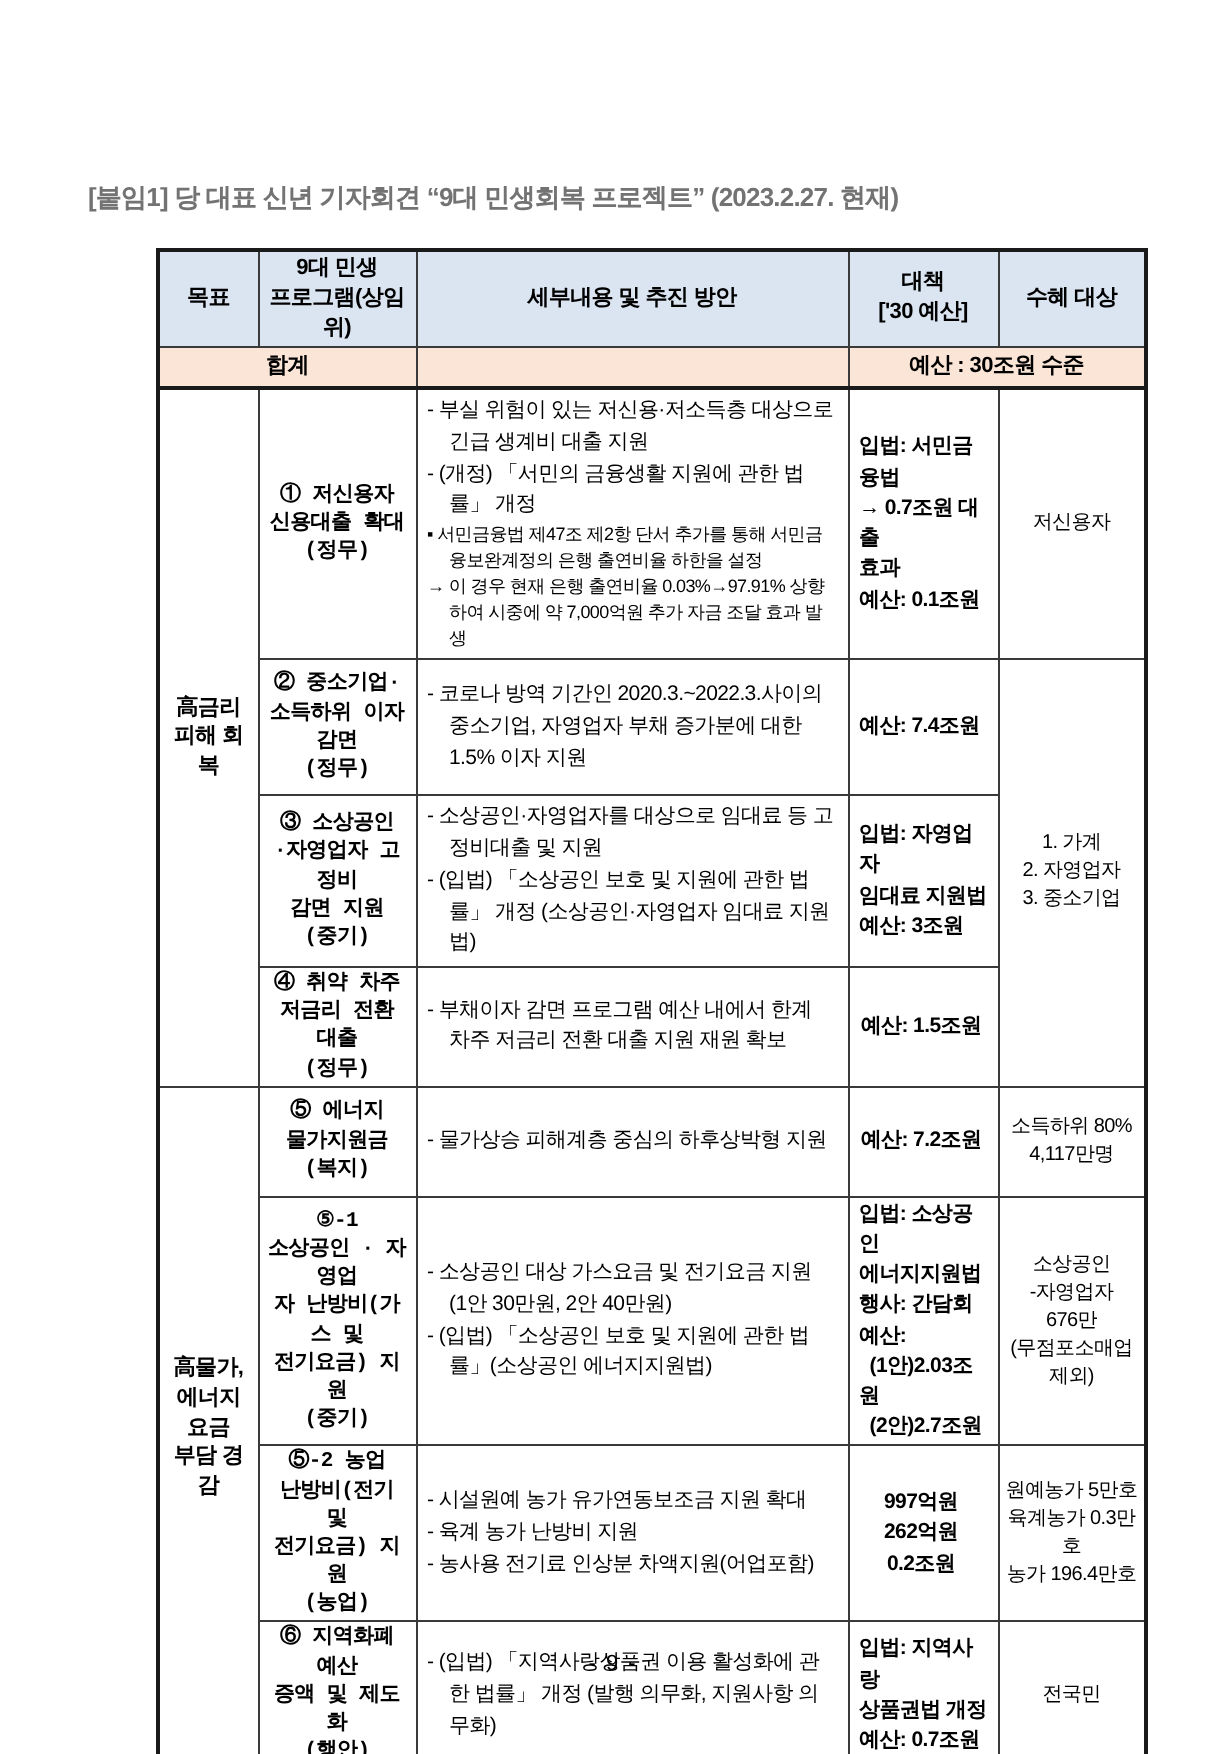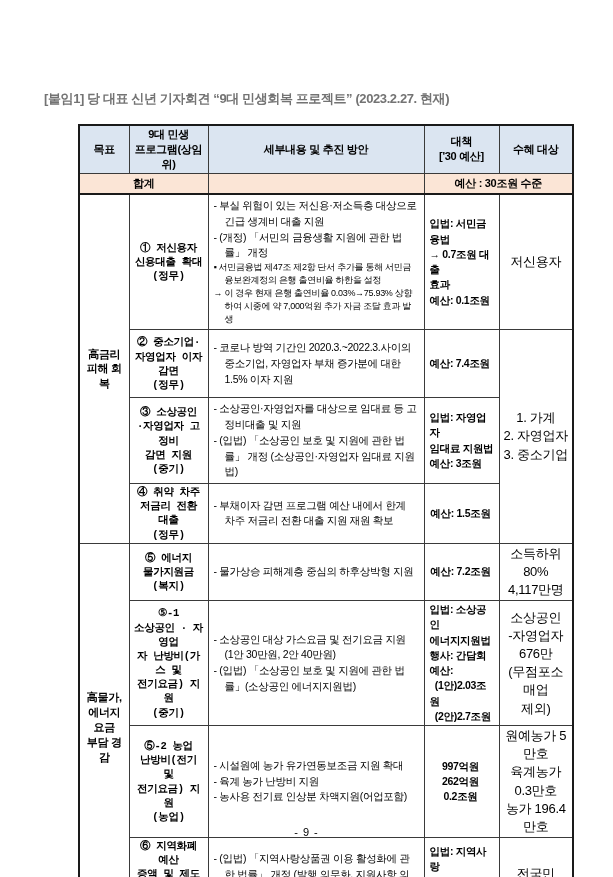--- a/index.html
+++ b/index.html
@@ -59,21 +59,21 @@
     line-height:1.5; white-space:pre-line; font-size:10.5px;
   }
   .bullet.sub { font-size:9px; line-height:1.45; }
   td.meas {
     font-weight:bold; white-space:pre-wrap;
     padding-left:5px; font-size:10.5px; line-height:1.45;
   }
   td.meas.center { text-align:center; padding-left:1px; }
   td.ben {
     text-align:center; white-space:pre-line;
-    font-size:13px; line-height:1.4;
+    font-size:10px; line-height:1.4;
   }
   td.empty-cell { background:#fbe5d6; }
 
   .page-number {
     position:absolute; left:0; right:0; top:826px;
     text-align:center; font-size:11px; color:#000;
     letter-spacing:1px;
   }
 
   
@@ -124,32 +124,32 @@
       <tr class="h-r1">
         <td class="goal" rowspan="4">高금리
 피해 회복</td>
         <td class="prog">① 저신용자
 신용대출 확대
 (정무)</td>
         <td class="det">
           <div class="bullet">- 부실 위험이 있는 저신용·저소득층 대상으로 긴급 생계비 대출 지원</div>
           <div class="bullet">- (개정) 「서민의 금융생활 지원에 관한 법률」 개정</div>
           <div class="bullet sub">▪ 서민금융법 제47조 제2항 단서 추가를 통해 서민금융보완계정의 은행 출연비율 하한을 설정</div>
-          <div class="bullet sub">→ 이 경우 현재 은행 출연비율 0.03%→75.93% 상향 하여 시중에 약 7,000억원 추가 자금 조달 효과 발생</div>
+          <div class="bullet sub">→ 이 경우 현재 은행 출연비율 0.03%→97.91% 상향 하여 시중에 약 7,000억원 추가 자금 조달 효과 발생</div>
         </td>
         <td class="meas">입법: 서민금융법
 → 0.7조원 대출
 효과
 예산: 0.1조원</td>
         <td class="ben">저신용자</td>
       </tr>
 
       <tr class="h-r2">
         <td class="prog">② 중소기업·
-자영업자 이자
+소득하위 이자
 감면
 (정무)</td>
         <td class="det">
           <div class="bullet">- 코로나 방역 기간인 2020.3.~2022.3.사이의  중소기업, 자영업자 부채 증가분에 대한 1.5% 이자 지원</div>
         </td>
         <td class="meas">예산: 7.4조원</td>
         <td class="ben" rowspan="3">1. 가계
 2. 자영업자
 3. 중소기업</td>
       </tr>

